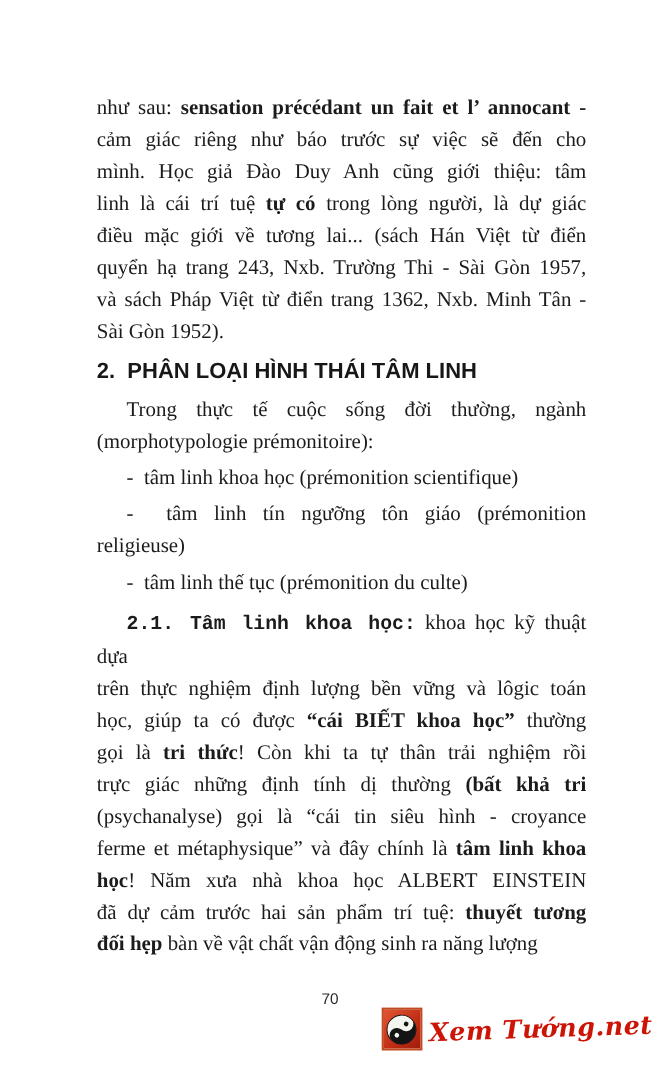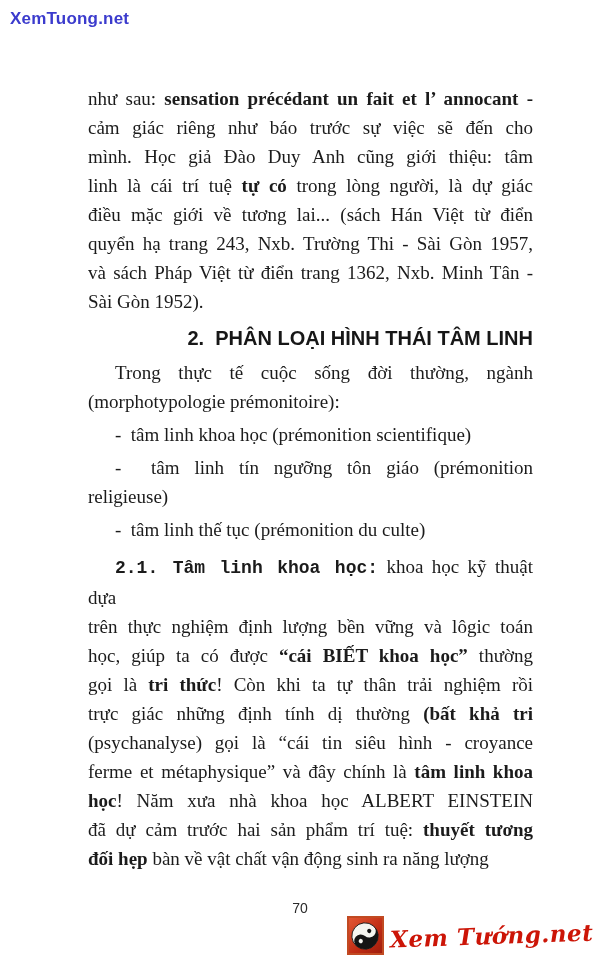--- a/index.html
+++ b/index.html
@@ -26,21 +26,21 @@
     text-align:justify;text-align-last:justify;
     white-space:normal;
   }
   .line.last{text-align-last:left;}
   .line.indent{text-indent:27px;}
   .b{font-weight:bold;}
   .bs{font-weight:bold;font-family:Liberation Mono, monospace;font-size:18px;}
   .heading{
     font-family:"Liberation Sans", sans-serif;
     font-weight:bold;font-size:20px;line-height:30px;
-    margin-top:7px;margin-bottom:5px;color:#171717;text-align:right;
+    margin-top:7px;margin-bottom:5px;color:#171717;
   }
   .list-item{margin-top:4px;}
   .section{margin-top:8px;}
   
   .page-num{
     position:absolute;left:0;top:900px;width:600px;
     text-align:center;
     font-family:"Liberation Sans", sans-serif;
     font-size:14px;color:#2a2a2a;
   }
@@ -63,21 +63,20 @@
     font-size:23px;letter-spacing:0.5px;
     transform:rotate(-2deg);
     padding-right:4px;
   }
 </style>
 </head>
 <body>
 
 <div id="page">
 
-  <div class="wm-top" style="color: rgb(59, 59, 205);">XemTuong.net</div>
 
   <div class="body-col">
       <div class="paragraph">
         <div class="line"><span>như sau: </span><span class="b">sensation précédant un fait et l’ annocant -</span></div>
         <div class="line"><span>cảm giác riêng như báo trước sự việc sẽ đến cho</span></div>
         <div class="line"><span>mình. Học giả Đào Duy Anh cũng giới thiệu: tâm</span></div>
         <div class="line"><span>linh là cái trí tuệ </span><span class="b">tự có</span><span> trong lòng người, là dự giác</span></div>
         <div class="line"><span>điều mặc giới về tương lai... (sách Hán Việt từ điển</span></div>
         <div class="line"><span>quyển hạ trang 243, Nxb. Trường Thi - Sài Gòn 1957,</span></div>
         <div class="line"><span>và sách Pháp Việt từ điển trang 1362, Nxb. Minh Tân -</span></div>

